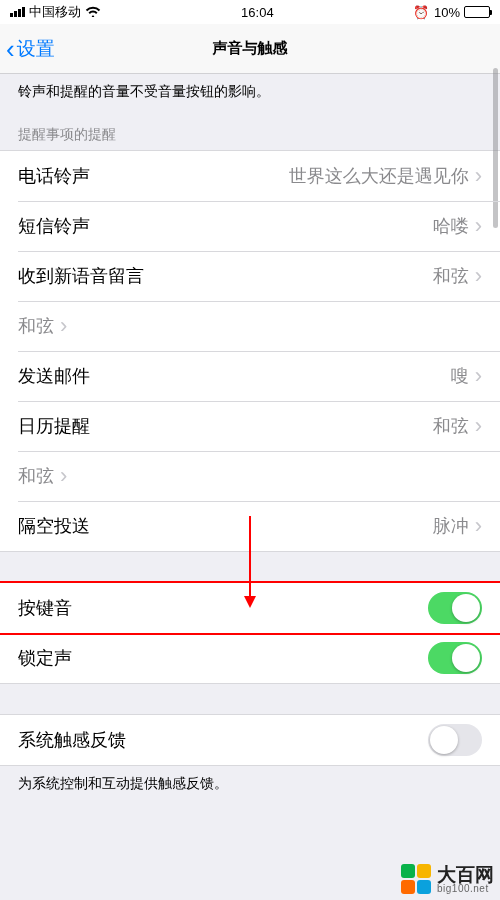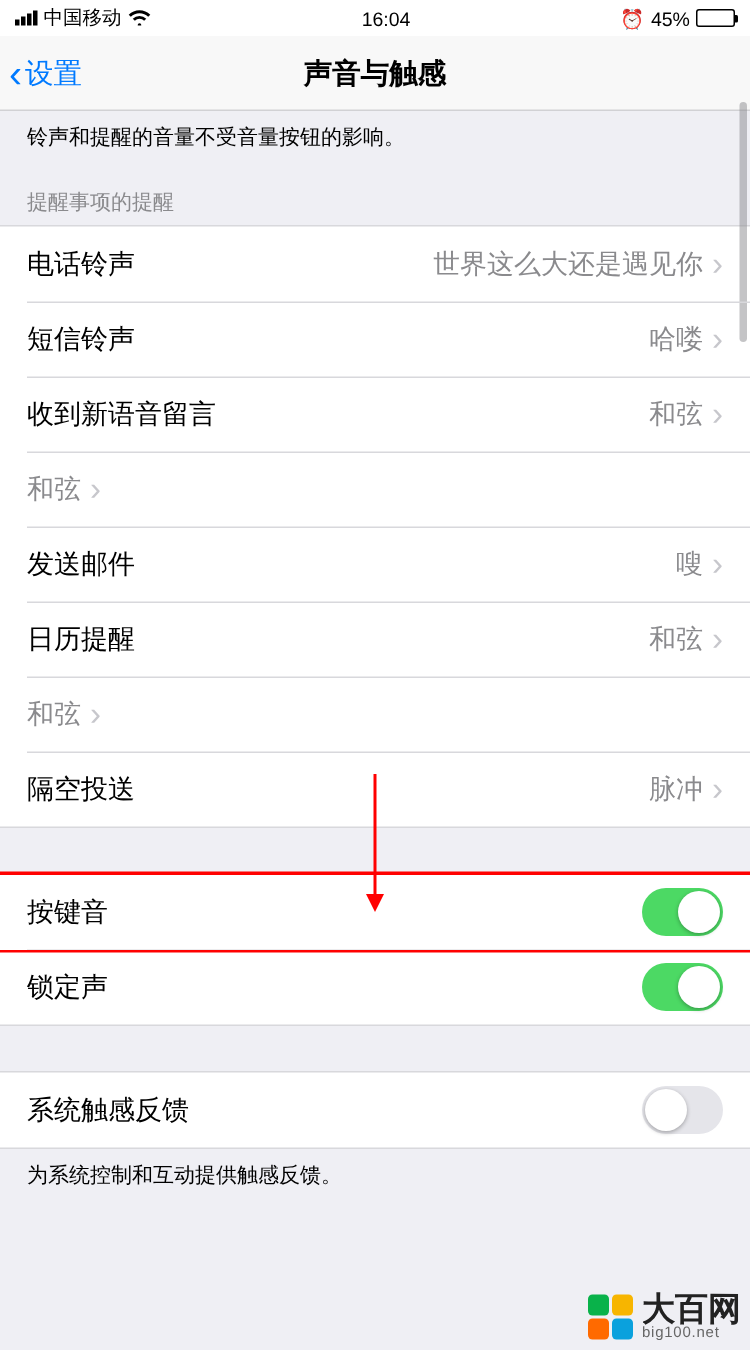--- a/index.html
+++ b/index.html
@@ -48,21 +48,21 @@
       display:flex; align-items:center;
       color:#007aff; font-size:19px;
       padding-left: 6px;
       gap:2px;
     }
     .back-chevron { font-size: 26px; line-height:1; font-weight:300;}
     .nav-title {
       position:absolute;
       left:0; right:0;
       text-align:center;
-      font-size:19px; font-weight:600;
+      font-size:15px; font-weight:600;
       pointer-events:none;
     }
     
     .subtext, .footertext {
       color:#000000;
       font-size:14px;
       padding: 8px 18px 10px;
       line-height:1.4;
     }
     .section-header {
@@ -151,21 +151,21 @@
     }
     .wm-logo {
       width:30px; height:30px;
       display:grid;
       grid-template-columns:1fr 1fr;
       grid-template-rows:1fr 1fr;
       gap:2px;
     }
     .wm-logo div { border-radius:3px; }
     .wm-text { display:flex; flex-direction:column; line-height:1;}
-    .wm-cn { font-size:22px; font-weight:700; color:#222;}
+    .wm-cn { font-size:19px; font-weight:700; color:#222;}
     .wm-en { font-size:10px; color:#666; letter-spacing:0.5px;}
   </style>
 </head>
 <body>
 
 <div class="status-bar">
   <div class="status-left">
     <span class="signal-bars">
         <span></span>
         <span></span>
@@ -175,21 +175,21 @@
     <span>中国移动</span>
     <span class="wifi">
       <svg width="16" height="12" viewBox="0 0 16 12">
           <path d="M8 10.5a1.2 1.2 0 100 2.4 1.2 1.2 0 000-2.4zM3.5 7.5a6.3 6.3 0 019 0l-1.4 1.4a4.3 4.3 0 00-6.2 0L3.5 7.5zM.8 4.8a10.1 10.1 0 0114.4 0L13.8 6.2a8.1 8.1 0 00-11.6 0L.8 4.8z" fill="#000"></path>
         </svg>
     </span>
   </div>
   <div>16:04</div>
   <div class="status-right">
     <span class="alarm">⏰</span>
-    <span>45%</span>
+    <span>10%</span>
     <span class="battery-wrap">
       <span class="battery"><span class="battery-fill"></span></span>
     </span>
   </div>
 </div>
 
 <div class="nav-bar">
   <div class="back">
     <span class="back-chevron">‹</span>
     <span>设置</span>

